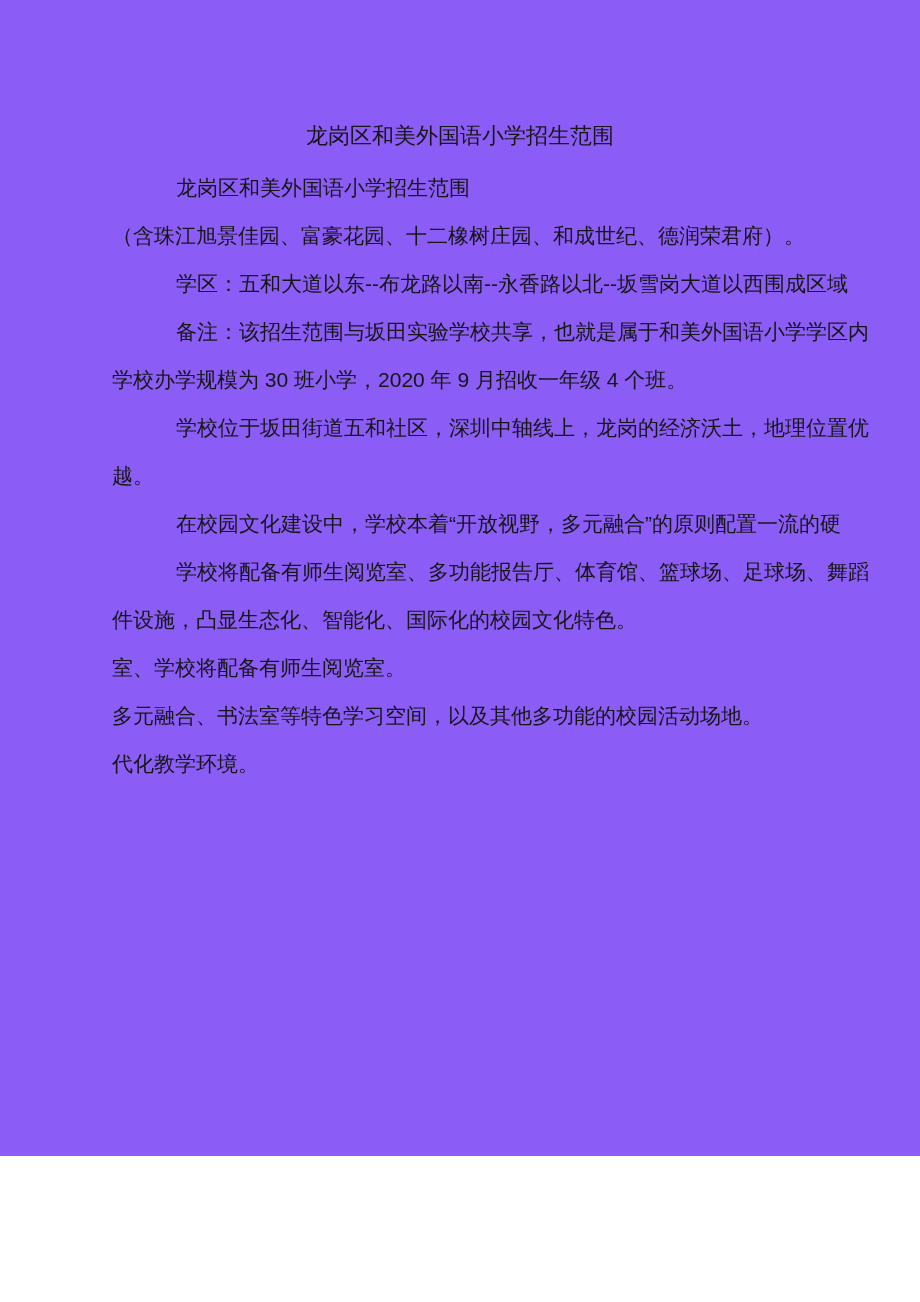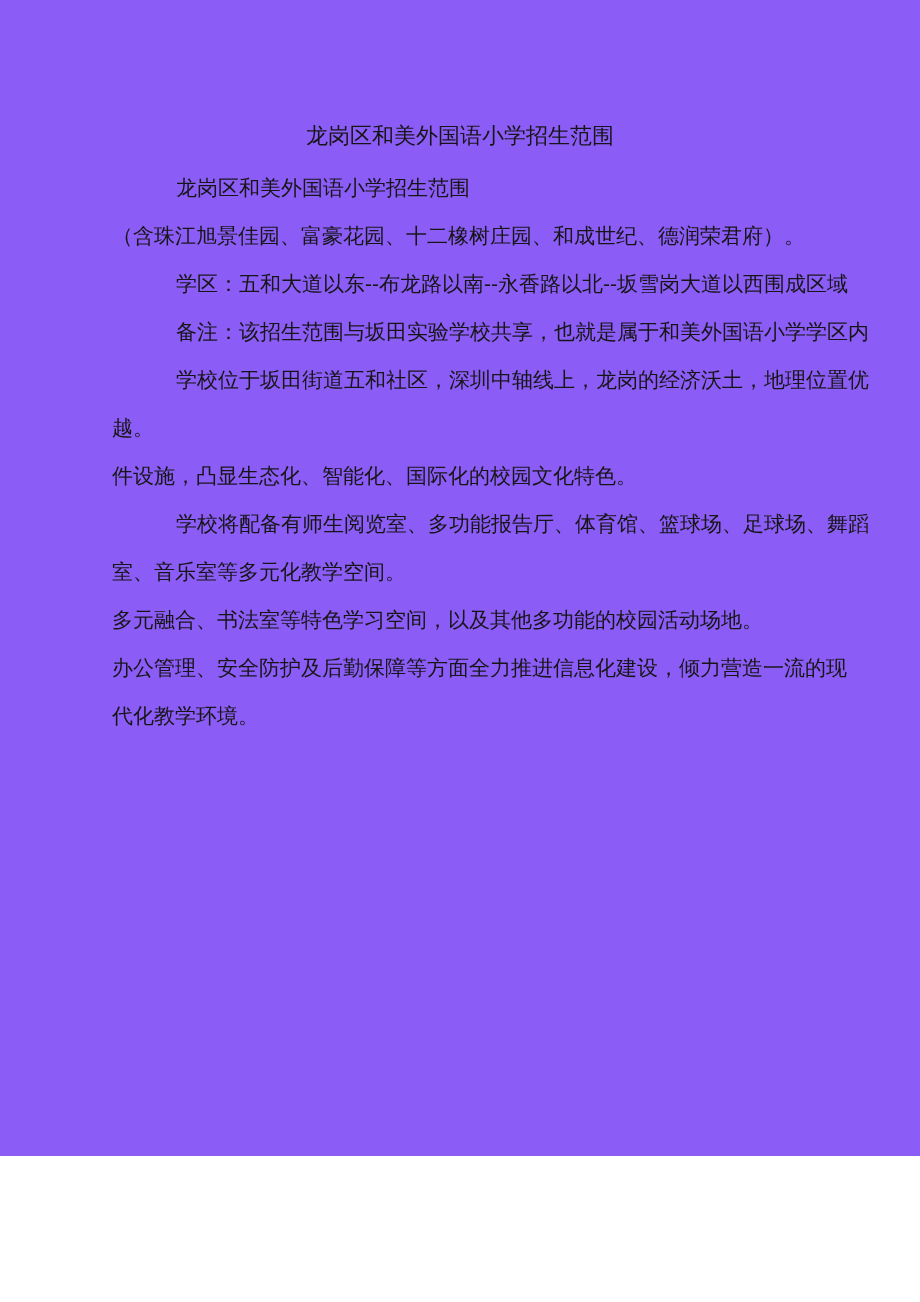--- a/index.html
+++ b/index.html
@@ -48,22 +48,23 @@
 </head>
 <body>
 
 <div class="page">
   <h1 class="doc-title">龙岗区和美外国语小学招生范围</h1>
   <div class="content" id="document-body">
       <div class="line indent">龙岗区和美外国语小学招生范围</div>
       <div class="line">（含珠江旭景佳园、富豪花园、十二橡树庄园、和成世纪、德润荣君府）。</div>
       <div class="line indent">学区：五和大道以东--布龙路以南--永香路以北--坂雪岗大道以西围成区域</div>
       <div class="line indent">备注：该招生范围与坂田实验学校共享，也就是属于和美外国语小学学区内</div>
+      <div class="line">学校办学规模为 30 班小学，2020 年 9 月招收一年级 4 个班。</div>
       <div class="line indent">学校位于坂田街道五和社区，深圳中轴线上，龙岗的经济沃土，地理位置优</div>
       <div class="line">越。</div>
+      <div class="line indent">在校园文化建设中，学校本着“开放视野，多元融合”的原则配置一流的硬</div>
+      <div class="line indent">学校将配备有师生阅览室、多功能报告厅、体育馆、篮球场、足球场、舞蹈</div>
       <div class="line">件设施，凸显生态化、智能化、国际化的校园文化特色。</div>
-      <div class="line indent">学校将配备有师生阅览室、多功能报告厅、体育馆、篮球场、足球场、舞蹈</div>
-      <div class="line">室、音乐室等多元化教学空间。</div>
+      <div class="line">室、学校将配备有师生阅览室。</div>
       <div class="line">多元融合、书法室等特色学习空间，以及其他多功能的校园活动场地。</div>
-      <div class="line">办公管理、安全防护及后勤保障等方面全力推进信息化建设，倾力营造一流的现</div>
       <div class="line">代化教学环境。</div>
     </div>
 </div>
 
 </body></html>

